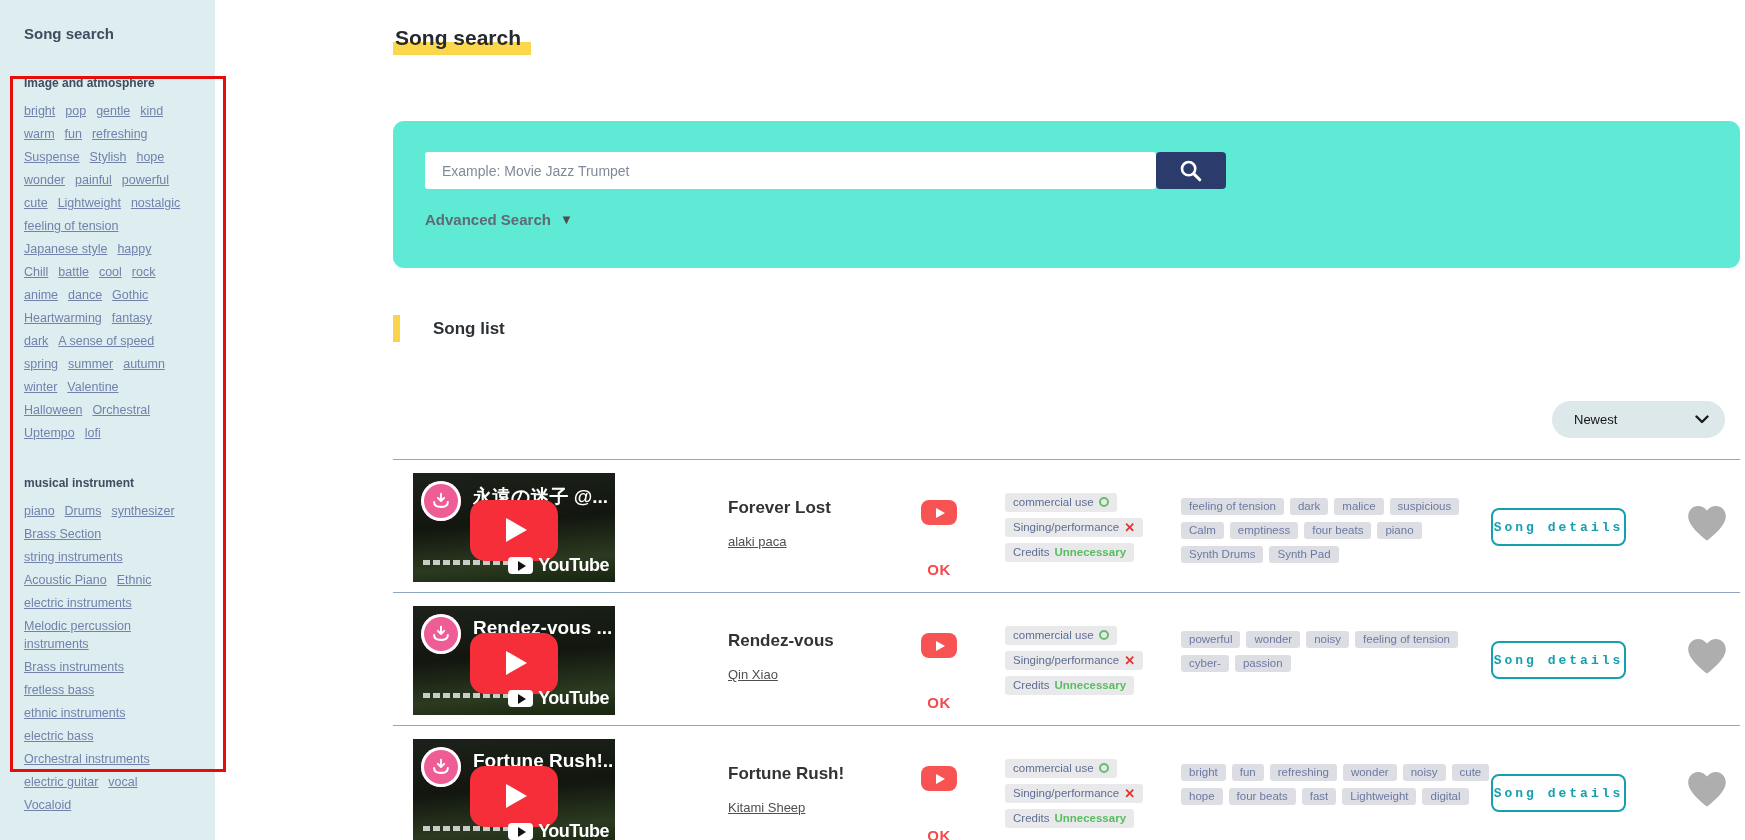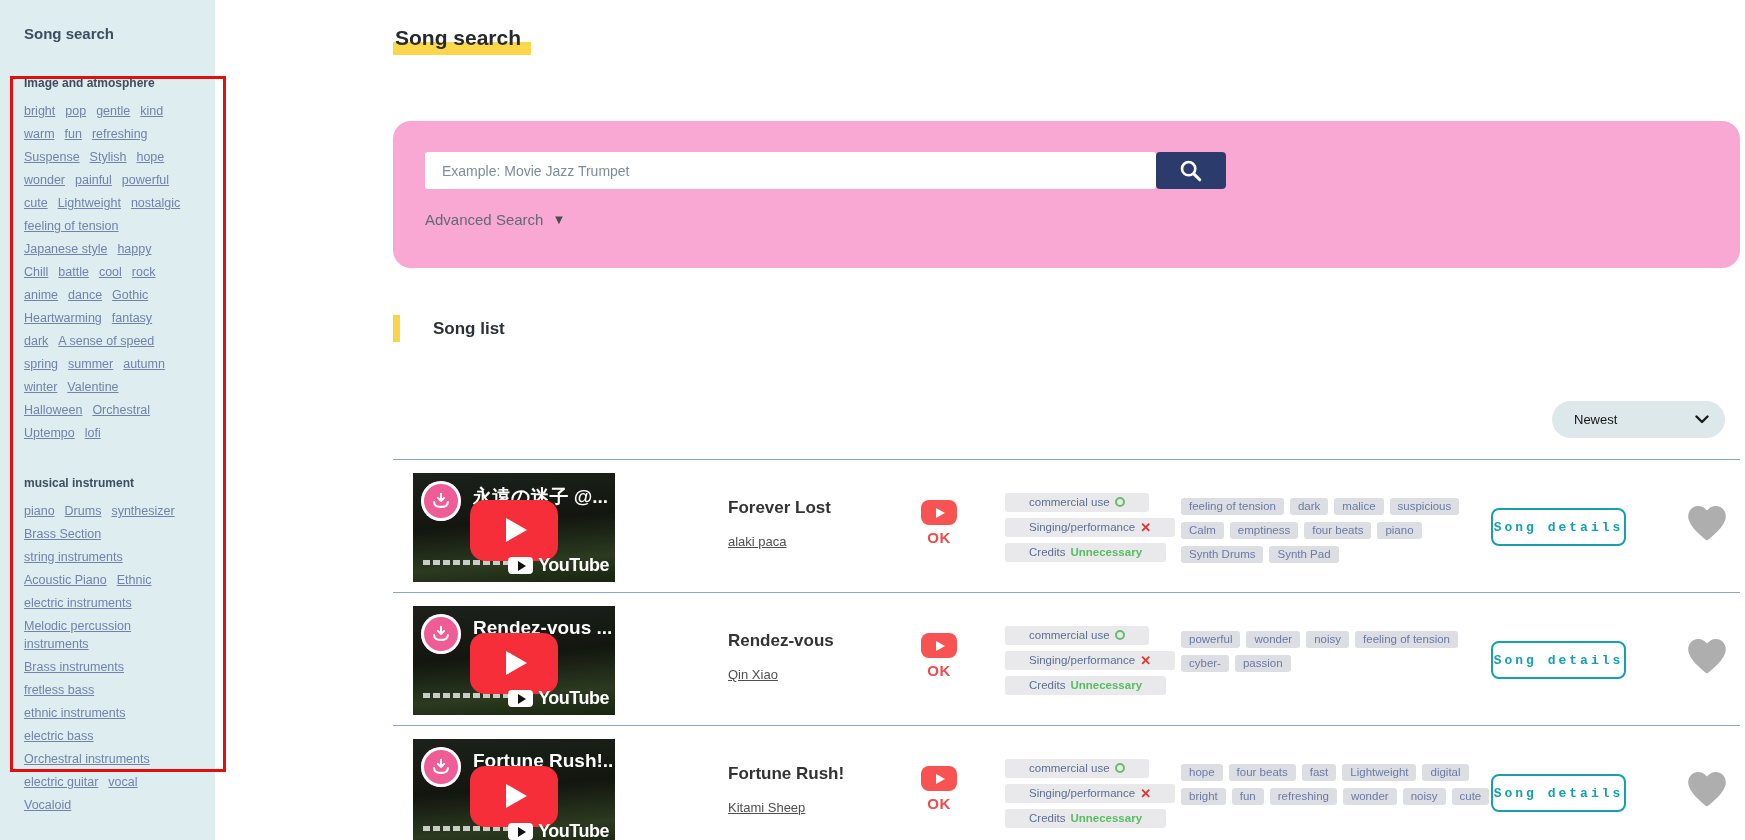--- a/index.html
+++ b/index.html
@@ -22,30 +22,30 @@
     border:3px solid #e60d0d; pointer-events:none; z-index:5; }
 
   
   .main { position:absolute; left:215px; top:0; width:1530px; height:840px; }
   .page-title { position:absolute; left:178px; top:26px; margin:0;
     font-size:21px; font-weight:700; color:#26292d; }
   .page-title .hl { background:linear-gradient(to bottom, transparent 55%, #fbd84b 55%);
     padding:0 10px 6px 2px; }
 
   .search-panel { position:absolute; left:178px; top:121px; width:1347px; height:147px;
-    background:#f9a8d4; border-radius:18px; }
+    background:#5eead4; border-radius:11px; }
   .search-input { position:absolute; left:32px; top:31px; width:731px; height:37px;
     border:none; border-radius:3px; padding:0 17px; font-size:14px; color:#333;
     outline:none; font-family:inherit; }
   .search-input::placeholder { color:#808b9a; opacity:1; }
   .search-btn { position:absolute; left:763px; top:31px; width:70px; height:37px;
     background:#2b3c6c; border:none; border-radius:4px; display:flex;
     align-items:center; justify-content:center; cursor:pointer; }
   .advanced { position:absolute; left:32px; top:90px; display:flex; align-items:center;
-    gap:9px; font-size:15px; color:#5f6a73; cursor:pointer; }
+    gap:9px; font-size:15px; color:#5f6a73; cursor:pointer;font-weight:bold; }
   .tri-down { font-size:13px; color:#4d4d4d; line-height:13px; }
 
   .song-list-head { position:absolute; left:178px; top:315px; display:flex; align-items:center; }
   .slh-bar { width:7px; height:27px; background:#f8d44b; margin-right:14px; }
   .slh-text { font-size:17px; font-weight:700; color:#2c3035;margin-left:19px; }
 
   .sort { position:absolute; left:1337px; top:401px; width:173px; height:37px;
     background:#dce8ea; border-radius:19px; display:flex; align-items:center;
     padding:0 16px 0 22px; cursor:pointer; }
   .sort-label { flex:1; font-size:13px; color:#141414; }
@@ -74,31 +74,31 @@
   .logo-tri { width:0; height:0; border-style:solid; border-width:5px 0 5px 8px;
     border-color:transparent transparent transparent #111; margin-left:2px; }
   .logo-text { color:#fff; font-size:18px; font-weight:700; letter-spacing:-0.5px; }
 
   
   .meta { left:335px; top:38px; width:185px; }
   .song-title { font-size:17px; font-weight:700; color:#333; }
   .song-artist { margin-top:16px; font-size:13px; color:#4f4f4f;text-decoration:underline; }
 
   
-  .ytok { left:523px; top:40px; width:46px; display:flex; flex-direction:column; align-items:center; }
+  .ytok { left:523px; top:40px; width:46px; display:flex; flex-direction:column; align-items:center;gap:32px; }
   .yt-icon { width:36px; height:25px; background:#f85353; border-radius:8px;
     display:flex; align-items:center; justify-content:center; }
   .yt-tri { width:0; height:0; border-style:solid; border-width:5px 0 5px 9px;
     border-color:transparent transparent transparent #fff; margin-left:2px; }
   .ok-text { margin-top:4px; font-size:15px; font-weight:700; color:#f34b4b; letter-spacing:.5px; }
 
   
   .lic { left:612px; top:33px; display:flex; flex-direction:column; gap:6px; align-items:flex-start; }
   .lic-badge { display:inline-flex; align-items:center; gap:5px; background:#e9e9ec;
-    border-radius:3px; padding:3px 24px 4px; font-size:11.5px; color:#5d6e91; }
+    border-radius:3px; padding:3px 8px 4px; font-size:11.5px; color:#5d6e91; }
   .lic-circle { width:10px; height:10px; border:2px solid #66bd6b; border-radius:50%; display:inline-block; }
   .lic-x { color:#e23434; font-weight:700; font-size:13px; line-height:11px; }
   .lic-green { color:#58bd60; font-weight:700; }
 
   
   .tags { left:788px; top:36px; width:330px; }
   .tag-row { margin-bottom:5px; }
   .tag { display:inline-block; background:#dcdee3; color:#6d79a3; border-radius:3px;
     padding:2px 8px 3px; font-size:11.5px; margin-right:6px; cursor:pointer; }
 
@@ -359,22 +359,22 @@
       <span>Singing/performance</span>
       <span class="lic-x">✕</span>
     </span>
     <span class="lic-badge">
       <span>Credits</span>
       <span class="lic-green">Unnecessary</span>
     </span>
   </div>
 
   <div class="col tags">
+          <div class="tag-row"><span class="tag">bright</span><span class="tag">fun</span><span class="tag">refreshing</span><span class="tag">wonder</span><span class="tag">noisy</span><span class="tag">cute</span></div>
           <div class="tag-row"><span class="tag">hope</span><span class="tag">four beats</span><span class="tag">fast</span><span class="tag">Lightweight</span><span class="tag">digital</span></div>
-          <div class="tag-row"><span class="tag">bright</span><span class="tag">fun</span><span class="tag">refreshing</span><span class="tag">wonder</span><span class="tag">noisy</span><span class="tag">cute</span></div>
         </div>
 
   <button class="col details-btn">
     <span class="details-label">Song details</span>
   </button>
 
   <div class="col heart">
     <svg width="48" height="44" viewBox="0 0 24 22" fill="none">
       <path d="M12 20.3C10.2 18.8 2.6 13.2 2.6 8.1 2.6 5.3 4.8 3 7.6 3c1.7 0 3.3.9 4.4 2.3C13.1 3.9 14.7 3 16.4 3c2.8 0 5 2.3 5 5.1 0 5.1-7.6 10.7-9.4 12.2z" fill="#aeaeae"></path>
     </svg>

